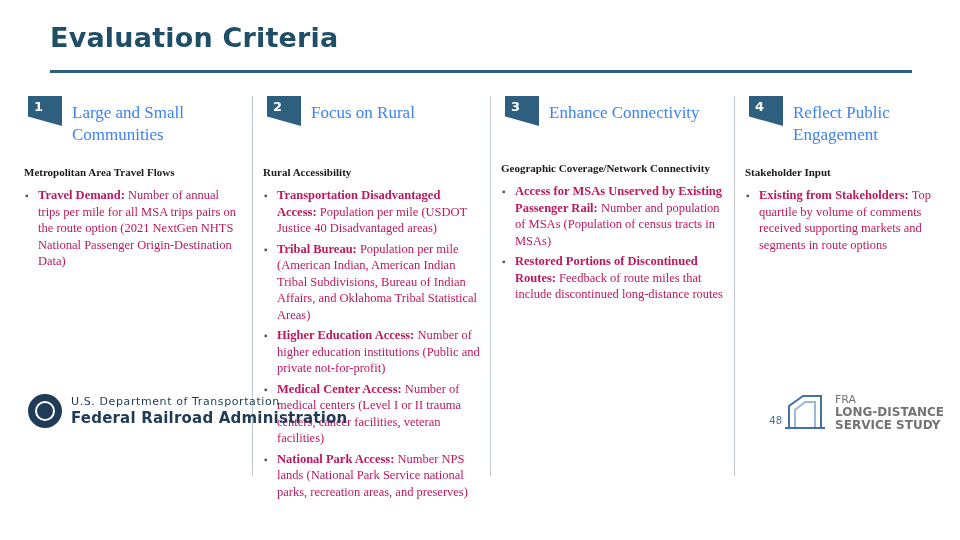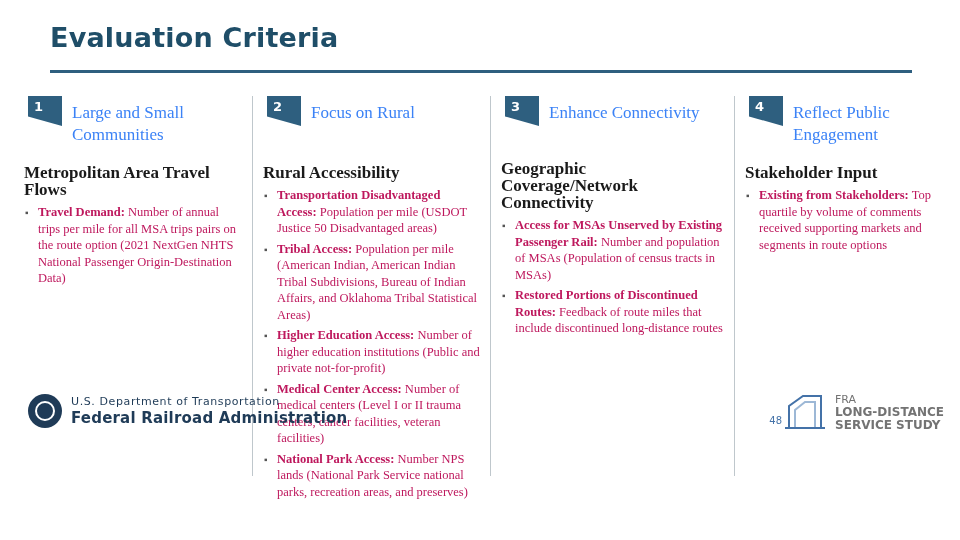--- a/index.html
+++ b/index.html
@@ -86,21 +86,21 @@
   }
   .col-title {
     font-family: "Liberation Serif", serif;
     font-size: 17px;
     color: #3b82f6;
     line-height: 22px;
   }
   .col-sub {
     font-family: "Liberation Serif", serif;
     font-weight: bold;
-    font-size: 17px;
+    font-size: 11px;
     color: #1a1a1a;
     margin-top: 10px;
     margin-bottom: 6px;
     line-height: 17px;
   }
   ul.bullets {
     list-style: none;
     margin: 0;
     padding: 0;
   }
@@ -218,22 +218,22 @@
       </ul>
     </div>
 
     <div class="col col-2">
       <div class="col-head">
         <div class="numtag">2</div>
         <div class="col-title">Focus on Rural</div>
       </div>
       <div class="col-sub">Rural Accessibility</div>
       <ul class="bullets">
-        <li><span class="lead">Transportation Disadvantaged Access:</span><span> Population per mile (USDOT Justice 50 Disadvantaged areas)</span></li>
-        <li><span class="lead">Tribal Access:</span><span> Population per mile (American Indian, American Indian Tribal Subdivisions, Bureau of Indian Affairs, and Oklahoma Tribal Statistical Areas)</span></li>
+        <li><span class="lead">Transportation Disadvantaged Access:</span><span> Population per mile (USDOT Justice 40 Disadvantaged areas)</span></li>
+        <li><span class="lead">Tribal Bureau:</span><span> Population per mile (American Indian, American Indian Tribal Subdivisions, Bureau of Indian Affairs, and Oklahoma Tribal Statistical Areas)</span></li>
         <li><span class="lead">Higher Education Access:</span><span> Number of higher education institutions (Public and private not-for-profit)</span></li>
         <li><span class="lead">Medical Center Access:</span><span> Number of medical centers (Level I or II trauma centers, cancer facilities, veteran facilities)</span></li>
         <li><span class="lead">National Park Access:</span><span> Number NPS lands (National Park Service national parks, recreation areas, and preserves)</span></li>
       </ul>
     </div>
 
     <div class="col col-3">
       <div class="col-head">
         <div class="numtag">3</div>
         <div class="col-title">Enhance Connectivity</div>

